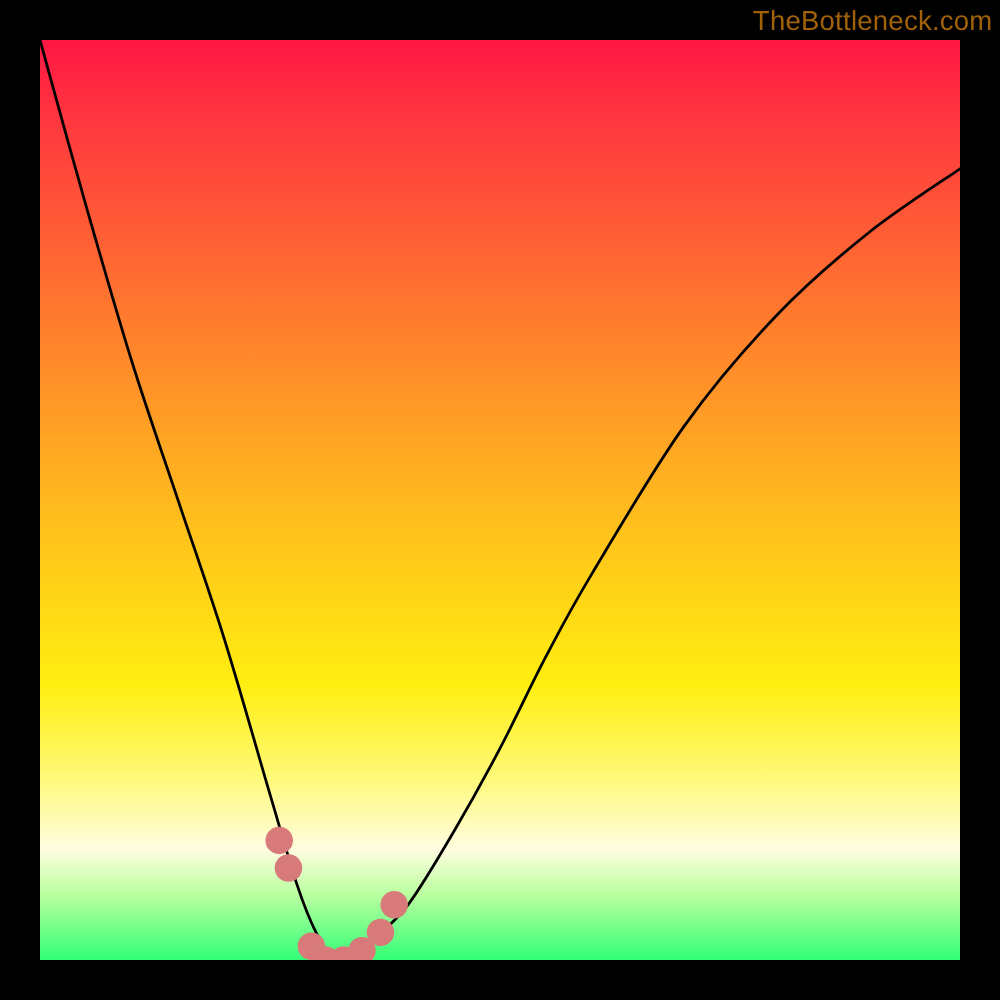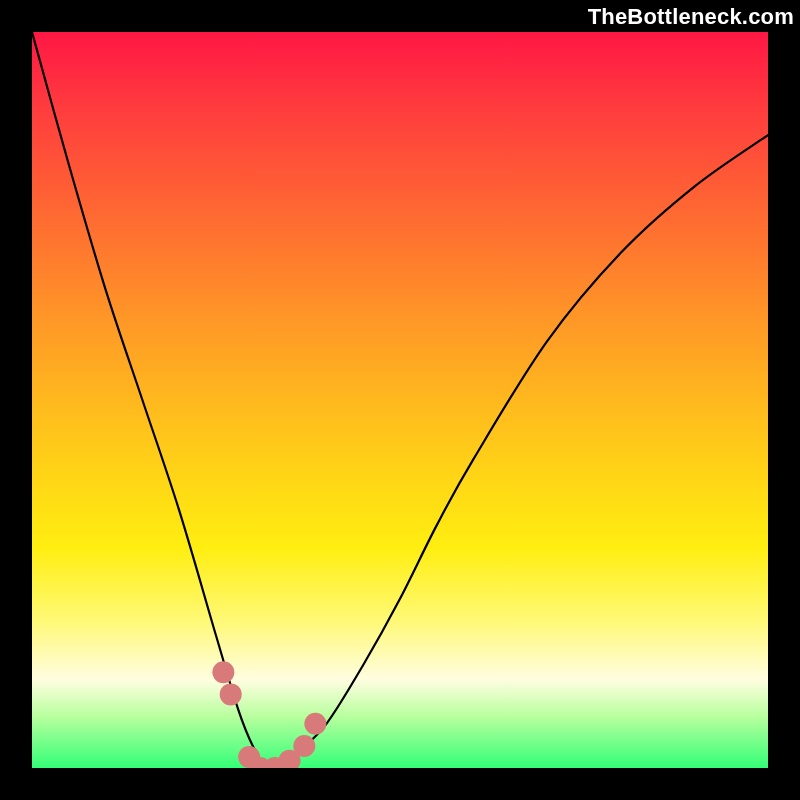--- a/index.html
+++ b/index.html
@@ -36,23 +36,23 @@
       #fff976 80%,
       #fffde0 88%,
       #b8ff9e 93%,
       #33ff77 100%
     );
   }
   .watermark {
     position: absolute;
     right: 6px;
     top: 4px;
-    color: #ffffff;
+    color: #a16207;
     font-size: 22px;
-    font-weight: 700;
+    font-weight: 400;
     letter-spacing: 0.2px;
     z-index: 20;
   }
   svg.curves {
     position: absolute;
     left: 0;
     top: 0;
     width: 736px;
     height: 736px;
   }

